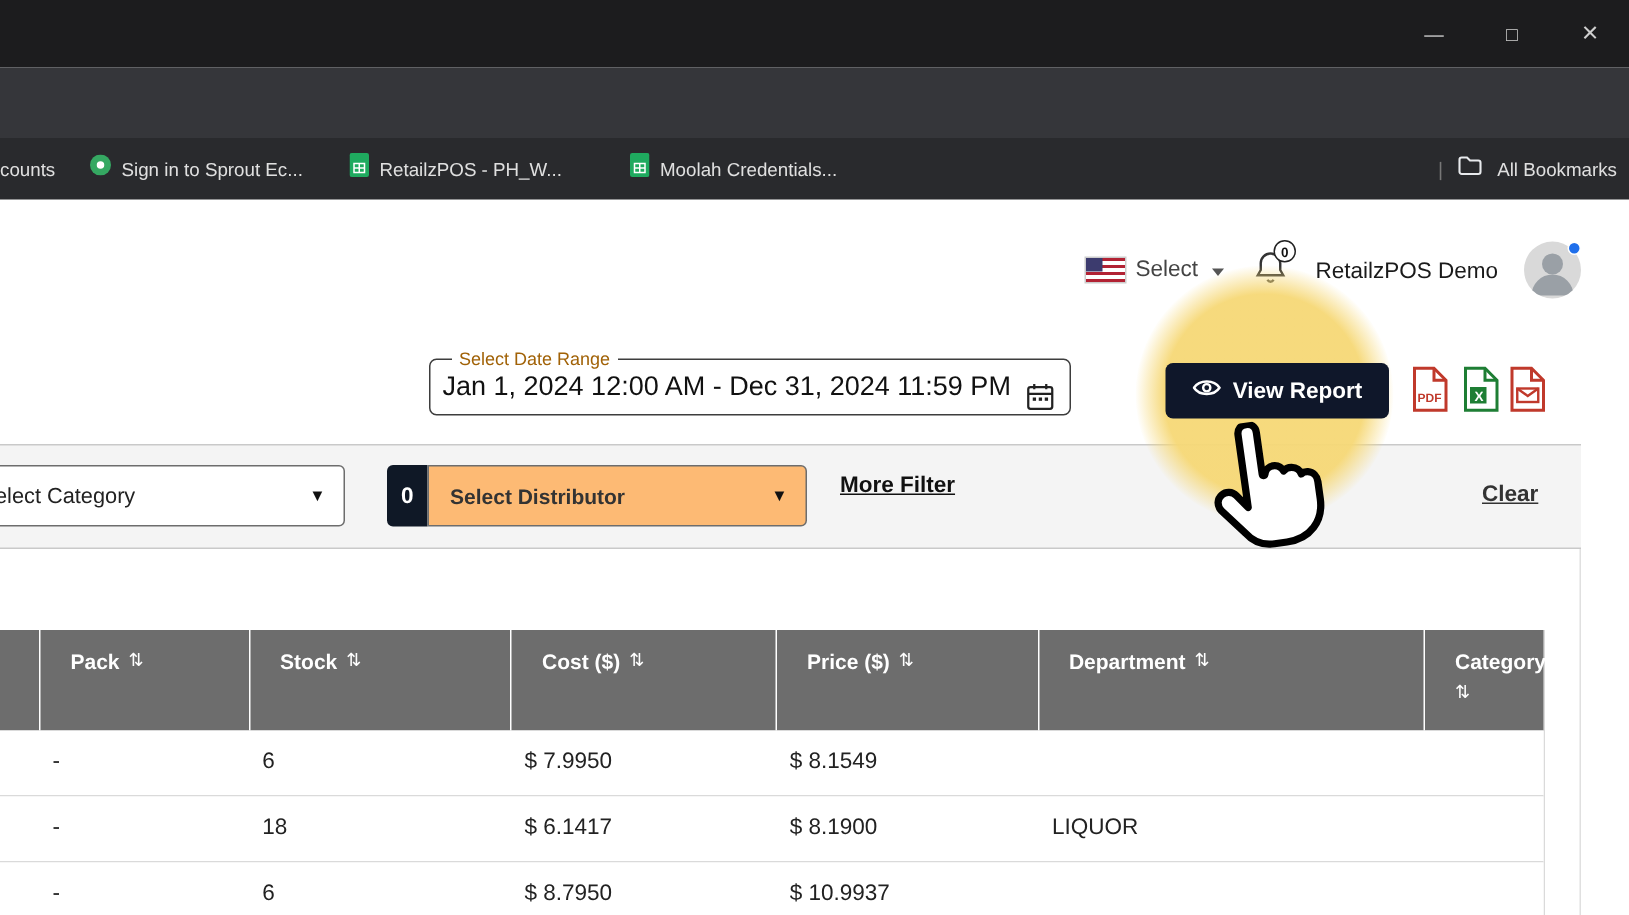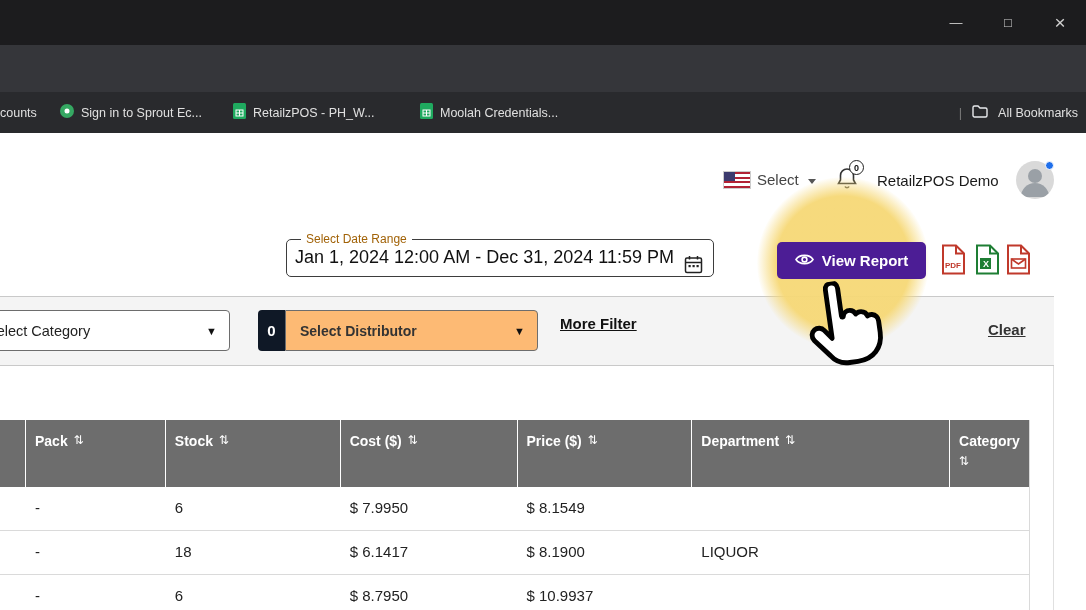--- a/index.html
+++ b/index.html
@@ -36,21 +36,21 @@
   .presence-dot { position: absolute; left: 1045px; top: 161px; width: 9px; height: 9px; border-radius: 50%; background: #1f6feb; border: 1.5px solid #fff; }
 
   
   .date-fieldset { position: absolute; left: 286px; top: 232px; width: 428px; height: 45px; border: 1.5px solid #3d3d3d; border-radius: 5px; margin: 0; padding: 0 0 0 8px; }
   .date-fieldset legend { margin-left: 6px; padding: 0 5px; font-size: 12px; color: #a16207; }
   .date-value { font-size: 18px; color: #111; margin-top: 1px; }
   .calendar-wrap { position: absolute; right: 10px; top: 9px; }
 
   .spotlight { position: absolute; left: 757px; top: 177px; width: 172px; height: 172px; border-radius: 50%; z-index: 4;
                background: radial-gradient(circle, rgba(246,216,118,0.95) 0 55%, rgba(246,216,118,0) 71%); }
-  .view-report { position: absolute; left: 777px; top: 242px; width: 149px; height: 37px; background: #4c1d95; border: none; border-radius: 5px; display: flex; align-items: center; justify-content: center; gap: 8px; color: #fff; font-weight: bold; font-size: 15px; z-index: 6; font-family: inherit; cursor: pointer; }
+  .view-report { position: absolute; left: 777px; top: 242px; width: 149px; height: 37px; background: #0f172a; border: none; border-radius: 5px; display: flex; align-items: center; justify-content: center; gap: 8px; color: #fff; font-weight: bold; font-size: 15px; z-index: 6; font-family: inherit; cursor: pointer; }
   .hand-cursor { position: absolute; left: 794px; top: 282px; z-index: 9; transform: rotate(-8deg); transform-origin: 40% 10%; }
 
   .export { position: absolute; top: 244px; z-index: 2; cursor: pointer; }
   .export.pdf { left: 941px; }
   .export.xls { left: 975px; }
   .export.mail { left: 1006px; }
 
   
   .filterbar { position: absolute; left: 0; top: 296px; width: 1054px; height: 70px; background: #f4f4f4; border-top: 1px solid #c9c9c9; border-bottom: 1px solid #c9c9c9; z-index: 1; }
   .gutter-line { position: absolute; left: 1053px; top: 296px; width: 1px; height: 314px; background: #e0e0e0; }
@@ -60,21 +60,21 @@
   .distributor-group { position: absolute; left: 258px; top: 310px; height: 41px; display: flex; z-index: 2; }
   .count-badge { width: 27px; background: #0f1826; color: #fff; font-weight: bold; font-size: 15px; display: flex; align-items: center; justify-content: center; border-radius: 4px 0 0 4px; }
   .distributor-select { position: relative; width: 253px; background: #fdba74; border: 1px solid #6d6d6d; border-radius: 0 4px 4px 0; display: flex; align-items: center; cursor: pointer; }
   .distributor-select .txt { padding-left: 14px; font-size: 14px; font-weight: bold; color: #333; }
   .more-filter { position: absolute; left: 560px; top: 315px; font-size: 15px; font-weight: bold; color: #111; text-decoration: underline; z-index: 2; cursor: pointer; }
   .clear-link { position: absolute; left: 988px; top: 321px; font-size: 15px; font-weight: 600; color: #333; text-decoration: underline; z-index: 2; cursor: pointer; }
 
   
   .table { position: absolute; left: 0; top: 420px; width: 1030px; border-right: 1px solid #dadada; }
   .thead { display: flex; height: 67px; background: #6d6d6d; }
-  .th { border-left: 1px solid #fff; color: #fff; font-weight: bold; font-size: 14px; padding: 13px 6px 0 9px; display: flex; gap: 6px; align-items: flex-start; }
+  .th { border-left: 1px solid #fff; color: #fff; font-weight: bold; font-size: 14px; padding: 13px 6px 0 20px; display: flex; gap: 6px; align-items: flex-start; }
   .th.first { border-left: none; }
   .th.col-category { flex-direction: column; gap: 5px; }
   .sort { font-size: 12px; font-weight: normal; }
   .tr { display: flex; height: 44px; border-bottom: 1px solid #dadada; background: #fff; }
   .td { font-size: 15px; color: #222; padding: 12px 6px 0 10px; white-space: nowrap; overflow: hidden; }
   .w0 { width: 25px; }  .w1 { width: 140px; } .w2 { width: 175px; }
   .w3 { width: 177px; } .w4 { width: 175px; } .w5 { width: 258px; } .w6 { width: 80px; }
 </style>
 </head>
 <body>

